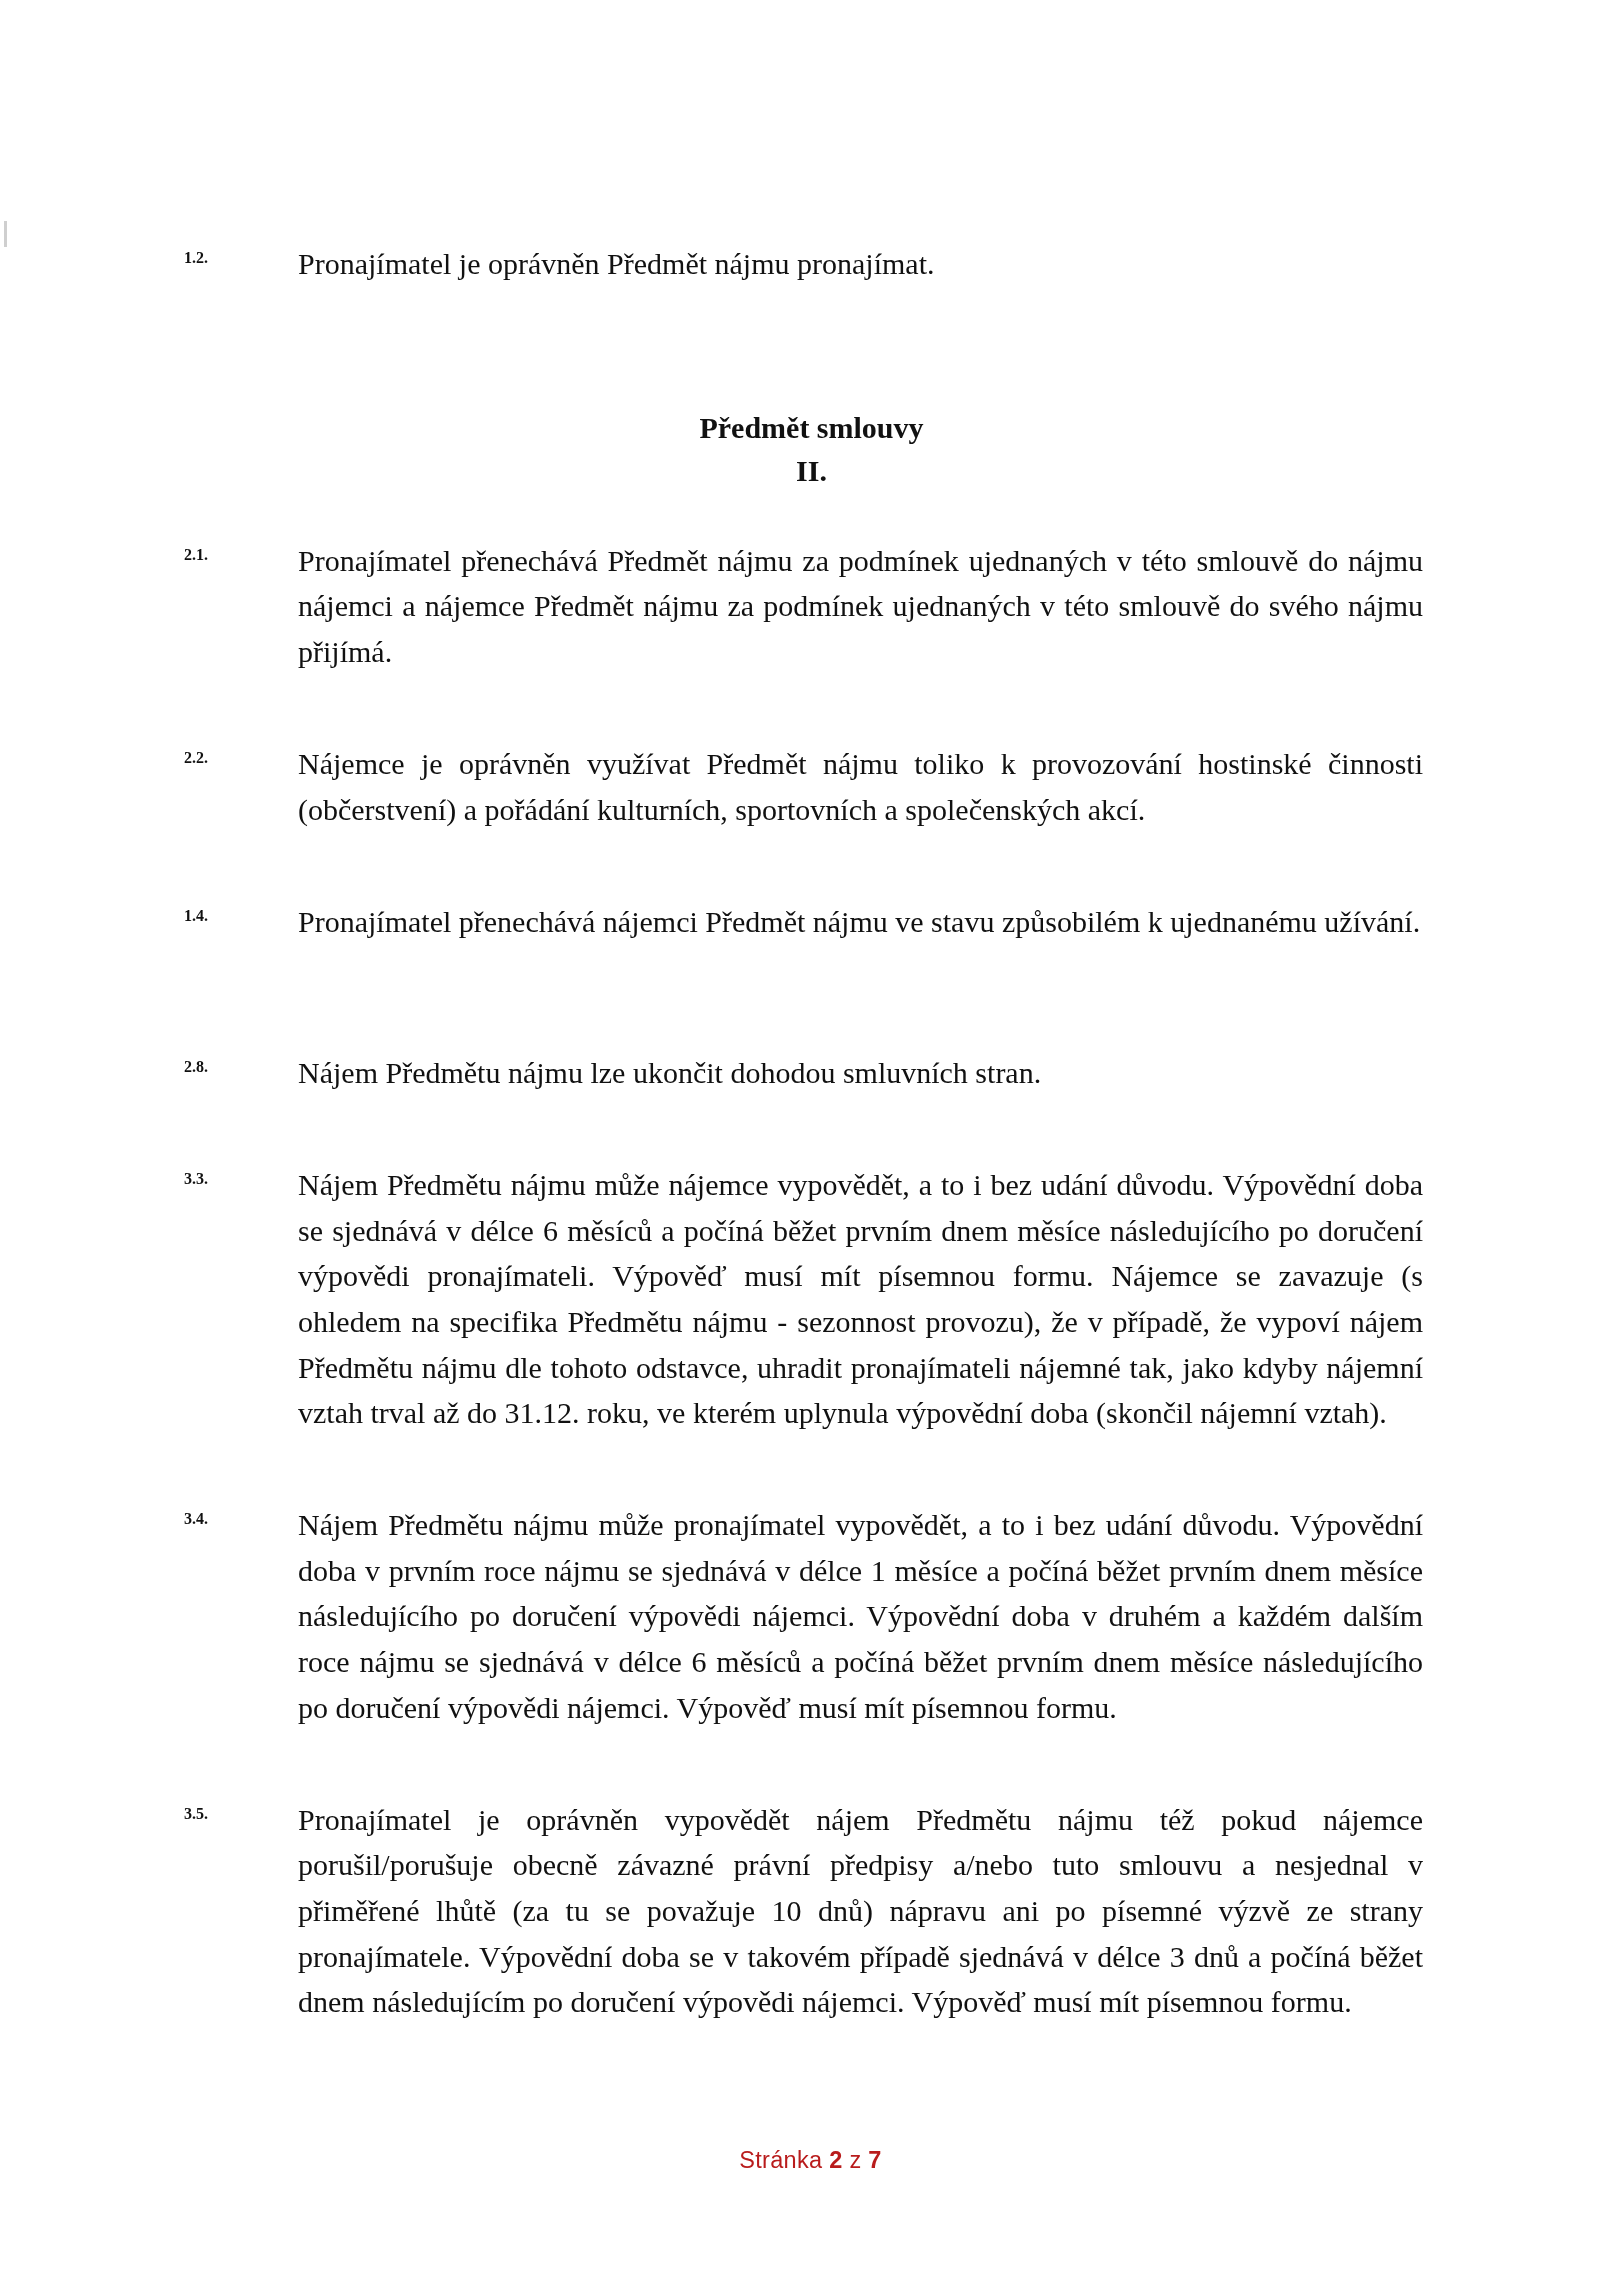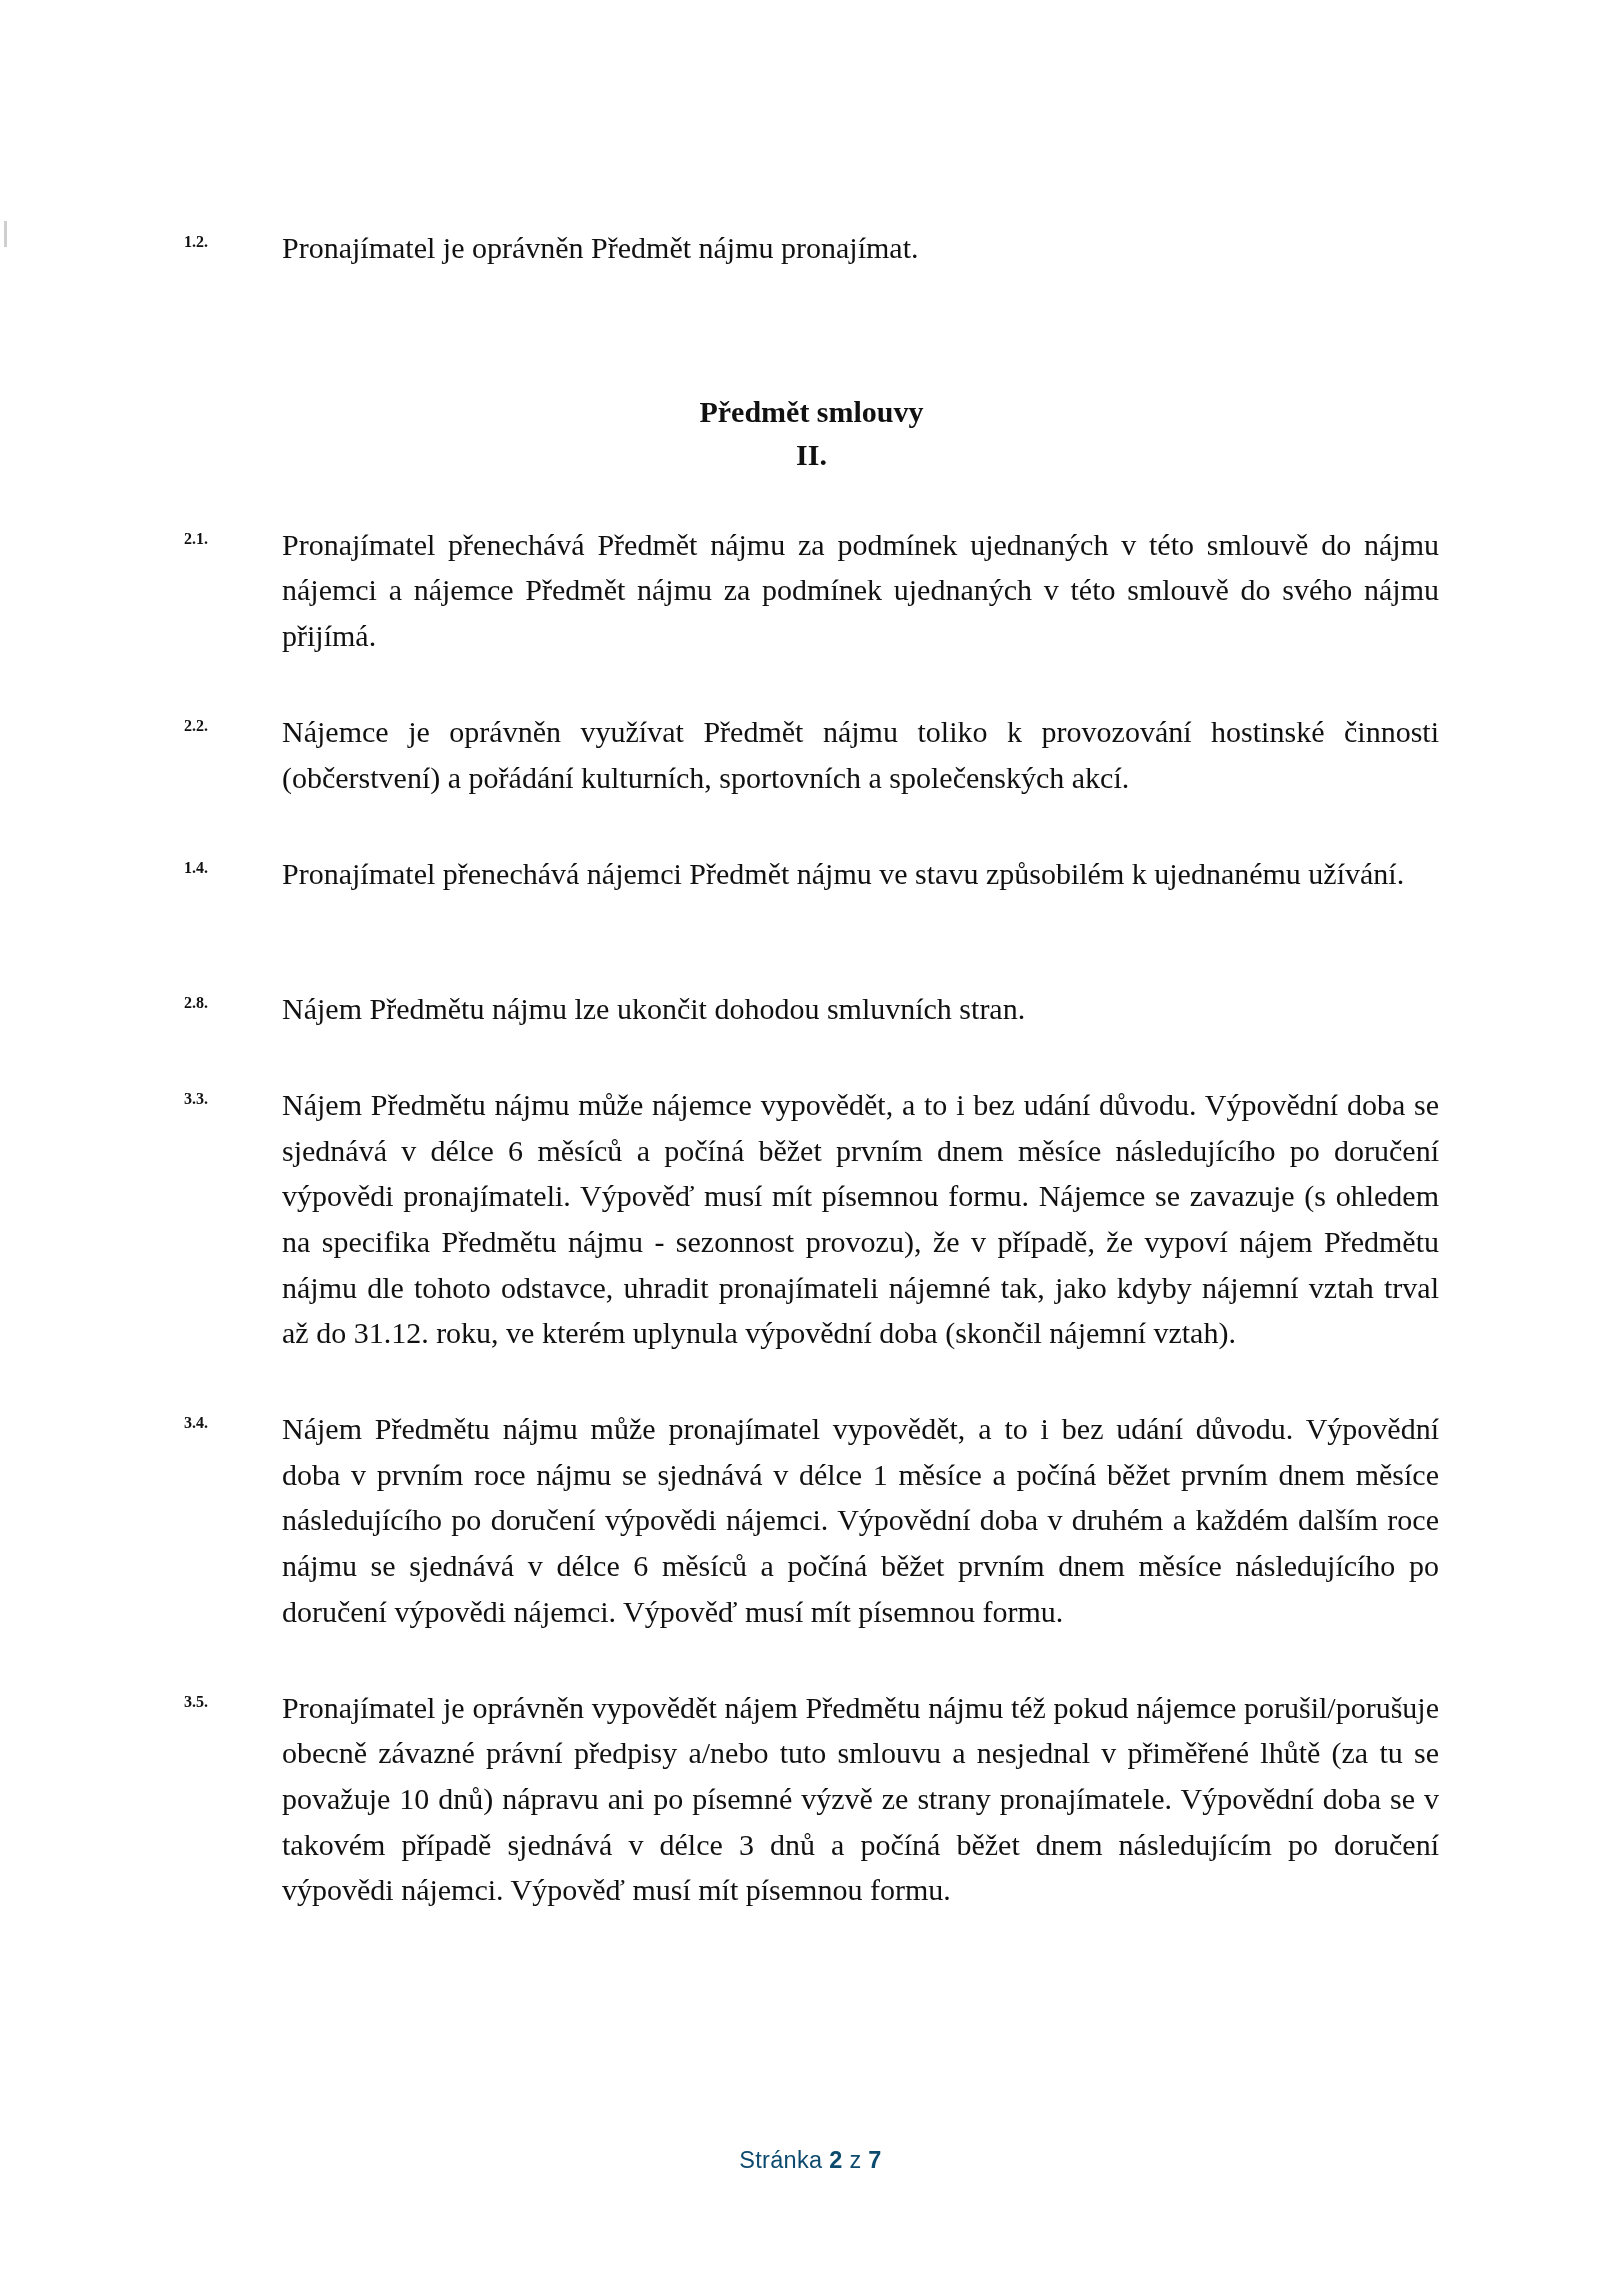--- a/index.html
+++ b/index.html
@@ -17,21 +17,21 @@
     color: #111111;
     overflow: hidden;
   }
   .content {
     position: absolute;
     left: 184px;
     top: 225px;
     width: 1255px;
   }
   p {
-    margin: 0;
+    margin: 16px;
     font-size: 30px;
     line-height: 1.52;
     text-align: justify;
     text-justify: inter-word;
   }
   .clause {
     position: relative;
     padding-left: 98px;
     margin-bottom: 33px;
   }
@@ -55,21 +55,21 @@
     margin-bottom: 45px;
   }
   .footer {
     position: absolute;
     left: 0;
     right: 0;
     bottom: 120px;
     text-align: center;
     font-family: "Liberation Sans", sans-serif;
     font-size: 23.5px;
-    color: #0c4a6e;
+    color: #b91c1c;
     letter-spacing: 0.3px;
   }
   .footer b { font-weight: bold; }
   .edge-mark {
     position: absolute;
     left: 3.9px;
     top: 221px;
     width: 2.9px;
     height: 25.5px;
     background: #cfcfcf;

